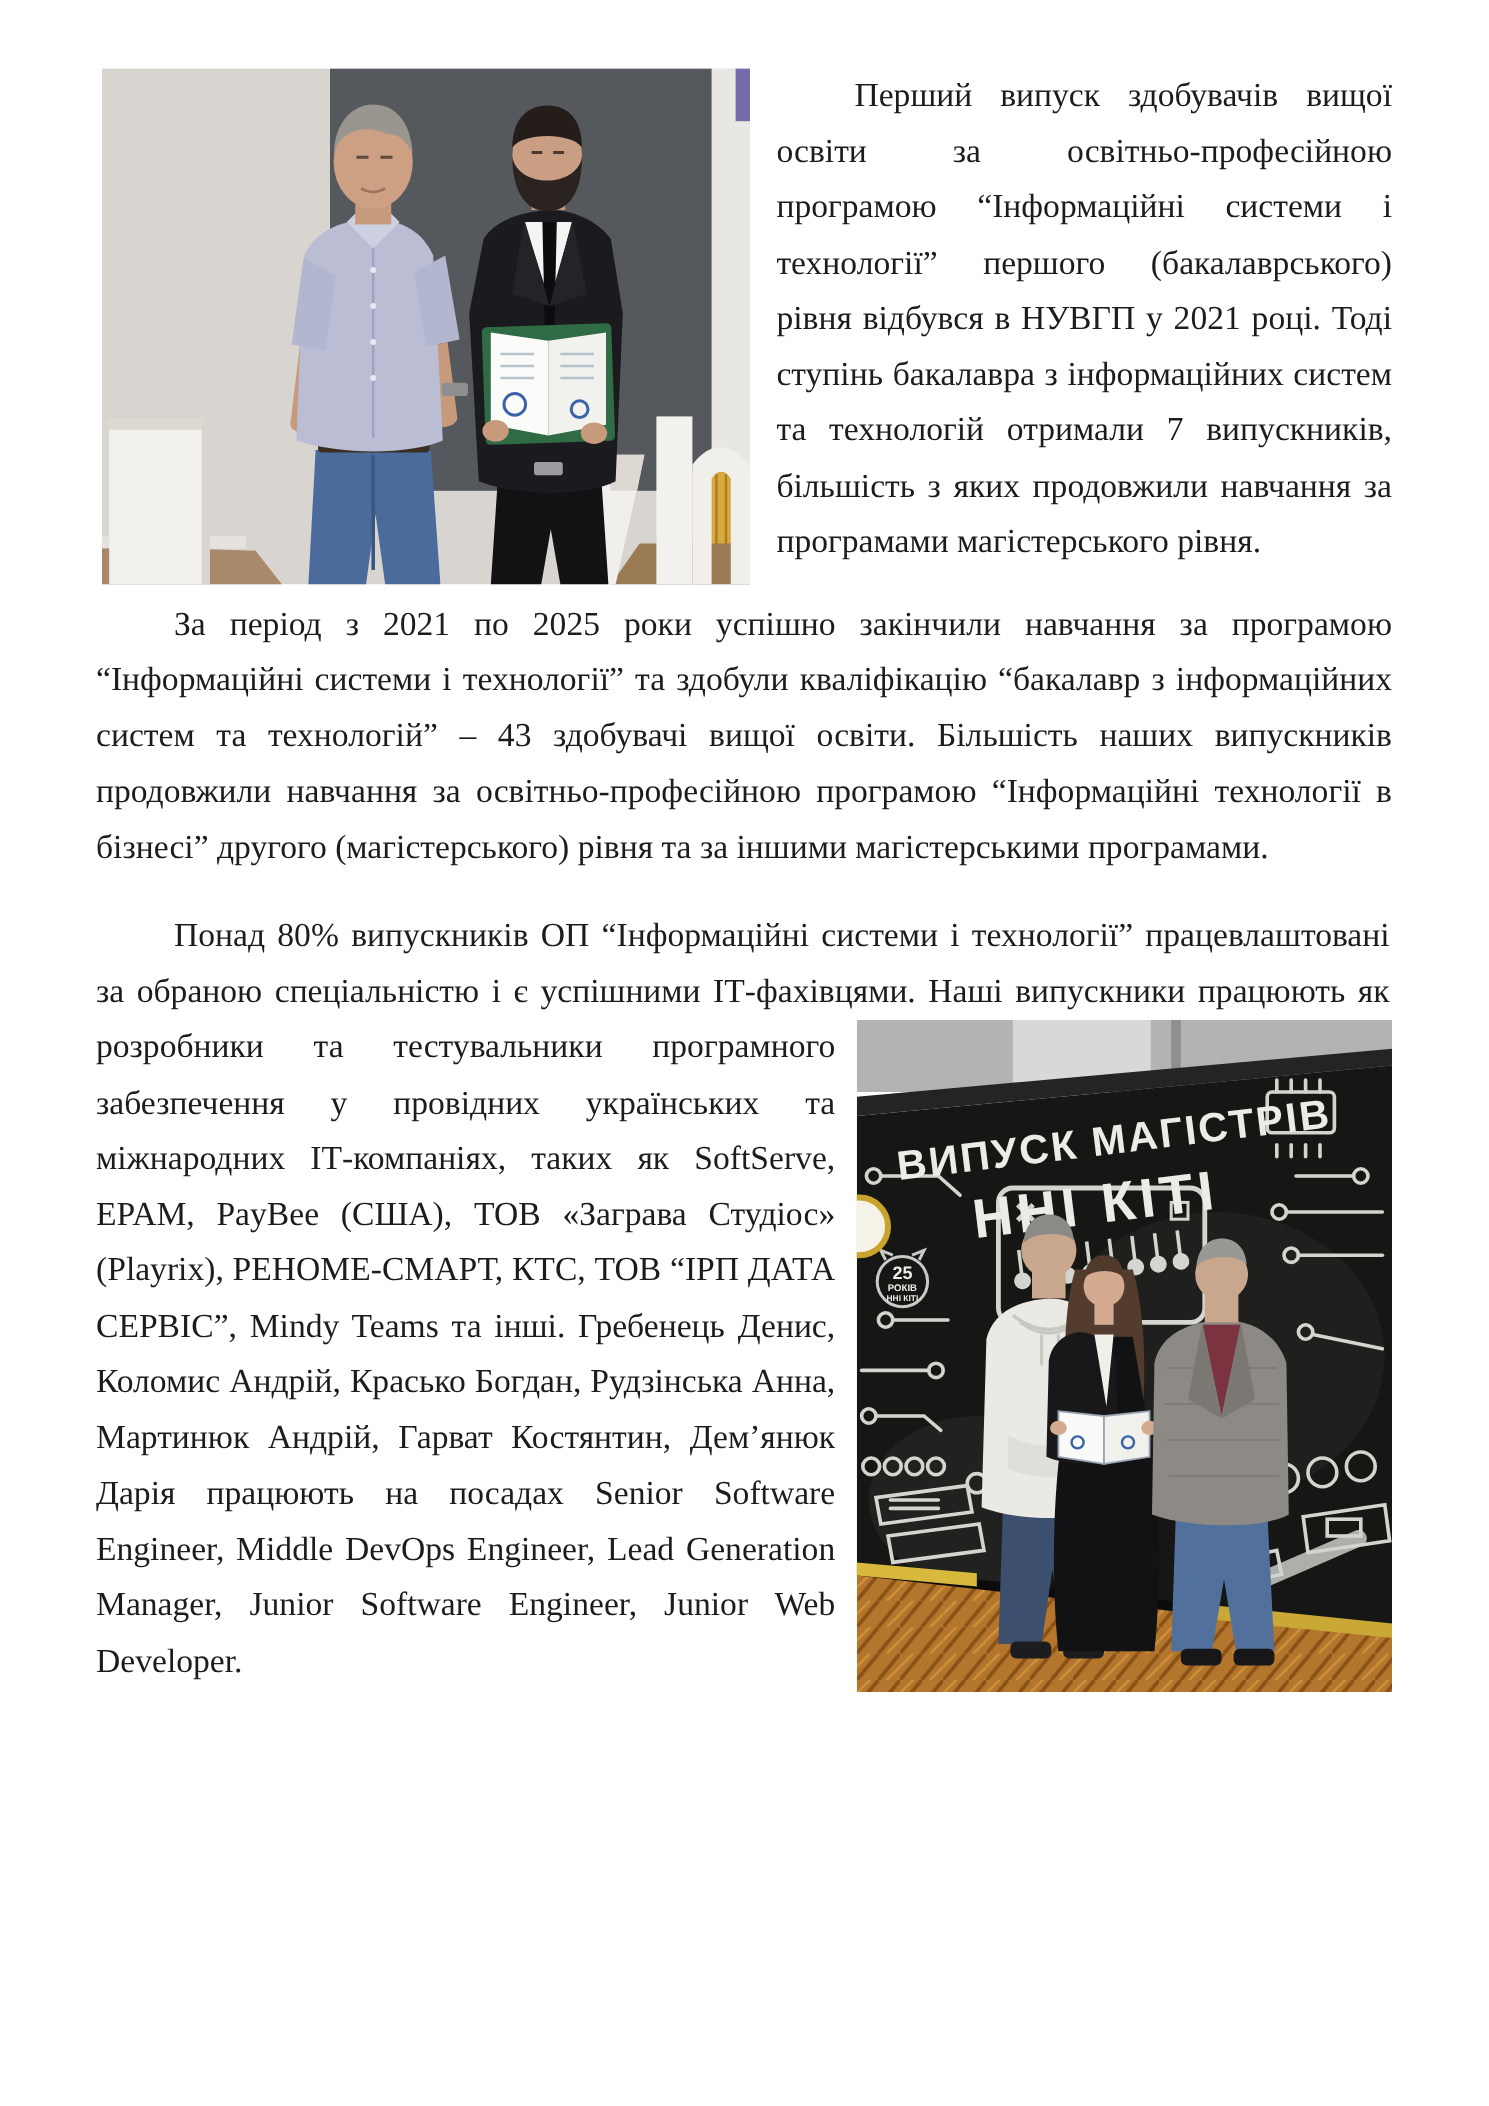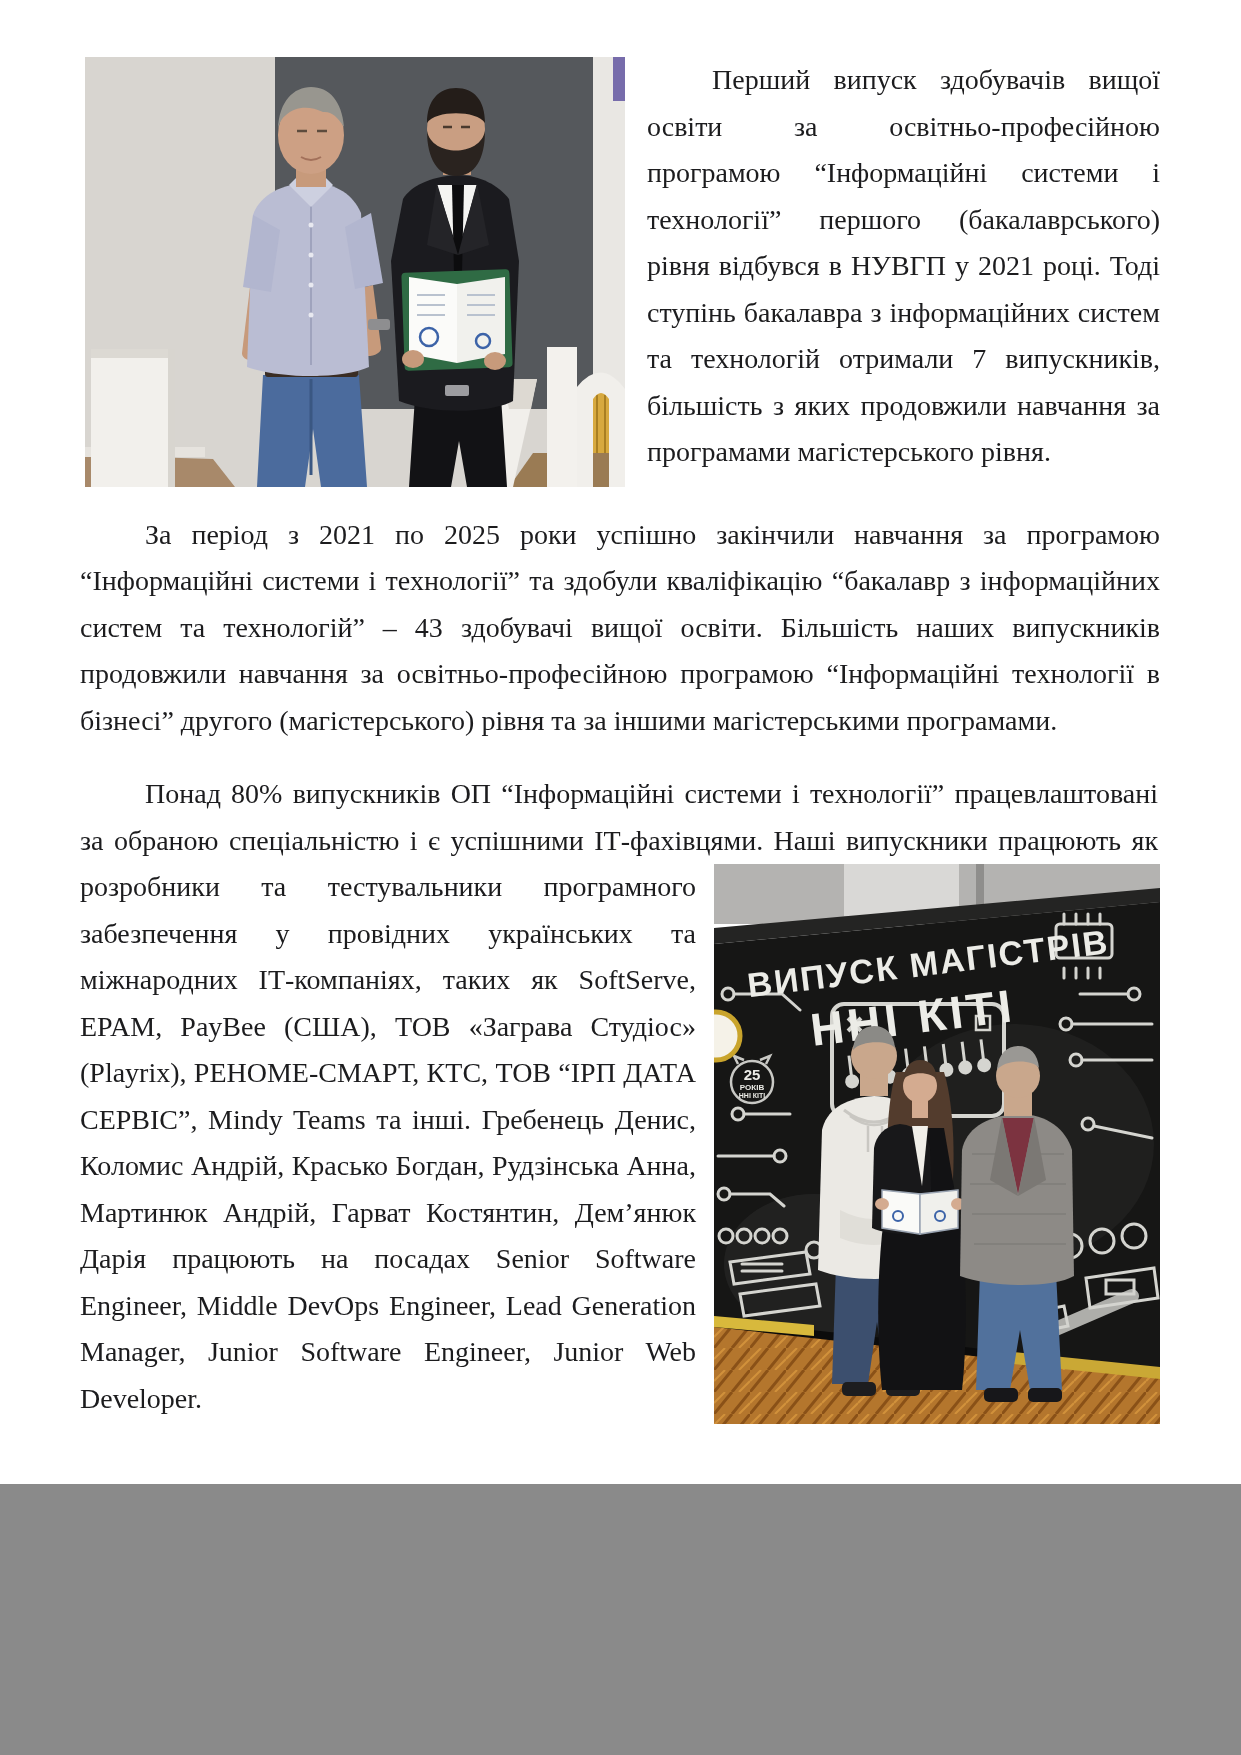--- a/index.html
+++ b/index.html
@@ -1,24 +1,24 @@
 <!DOCTYPE html>
 <html><head>
 <meta charset="utf-8">
 <style>
   html,body{margin:0;padding:0;background:#8a8a8a;}
   .page{
-    width:1241px;height:1484px;background:#ffffff;margin:0 auto;
+    width:1241px;height:1755px;background:#ffffff;margin:0 auto;
     box-sizing:border-box;padding:57px 81px 0 80px;position:relative;
     font-family:"Liberation Serif","DejaVu Serif",serif;
     font-size:28px;line-height:46.5px;color:#1c1c1e;
     text-align:justify;text-justify:inter-word;overflow:hidden;
   }
   .para{text-indent:65px;margin:0;}
-  .p2{clear:left;margin-top:36px;}
+  .p2{clear:left;margin-top:22px;}
   .p3{margin-top:27px;}
   figure{margin:0;padding:0;}
   .photo1{float:left;width:540px;height:430px;margin:0 22px 10px 5px;}
   .photo1 svg,.photo2 svg{display:block;width:100%;height:100%;}
   .float-spacer{float:right;width:2px;height:93px;}
   .photo2{float:right;clear:right;width:446px;height:560px;margin:0 0 0 18px;}
   .chalk-text{font-family:"Liberation Sans","DejaVu Sans",sans-serif;font-weight:bold;fill:#ecece7;}
 </style>
 </head>
 <body>

